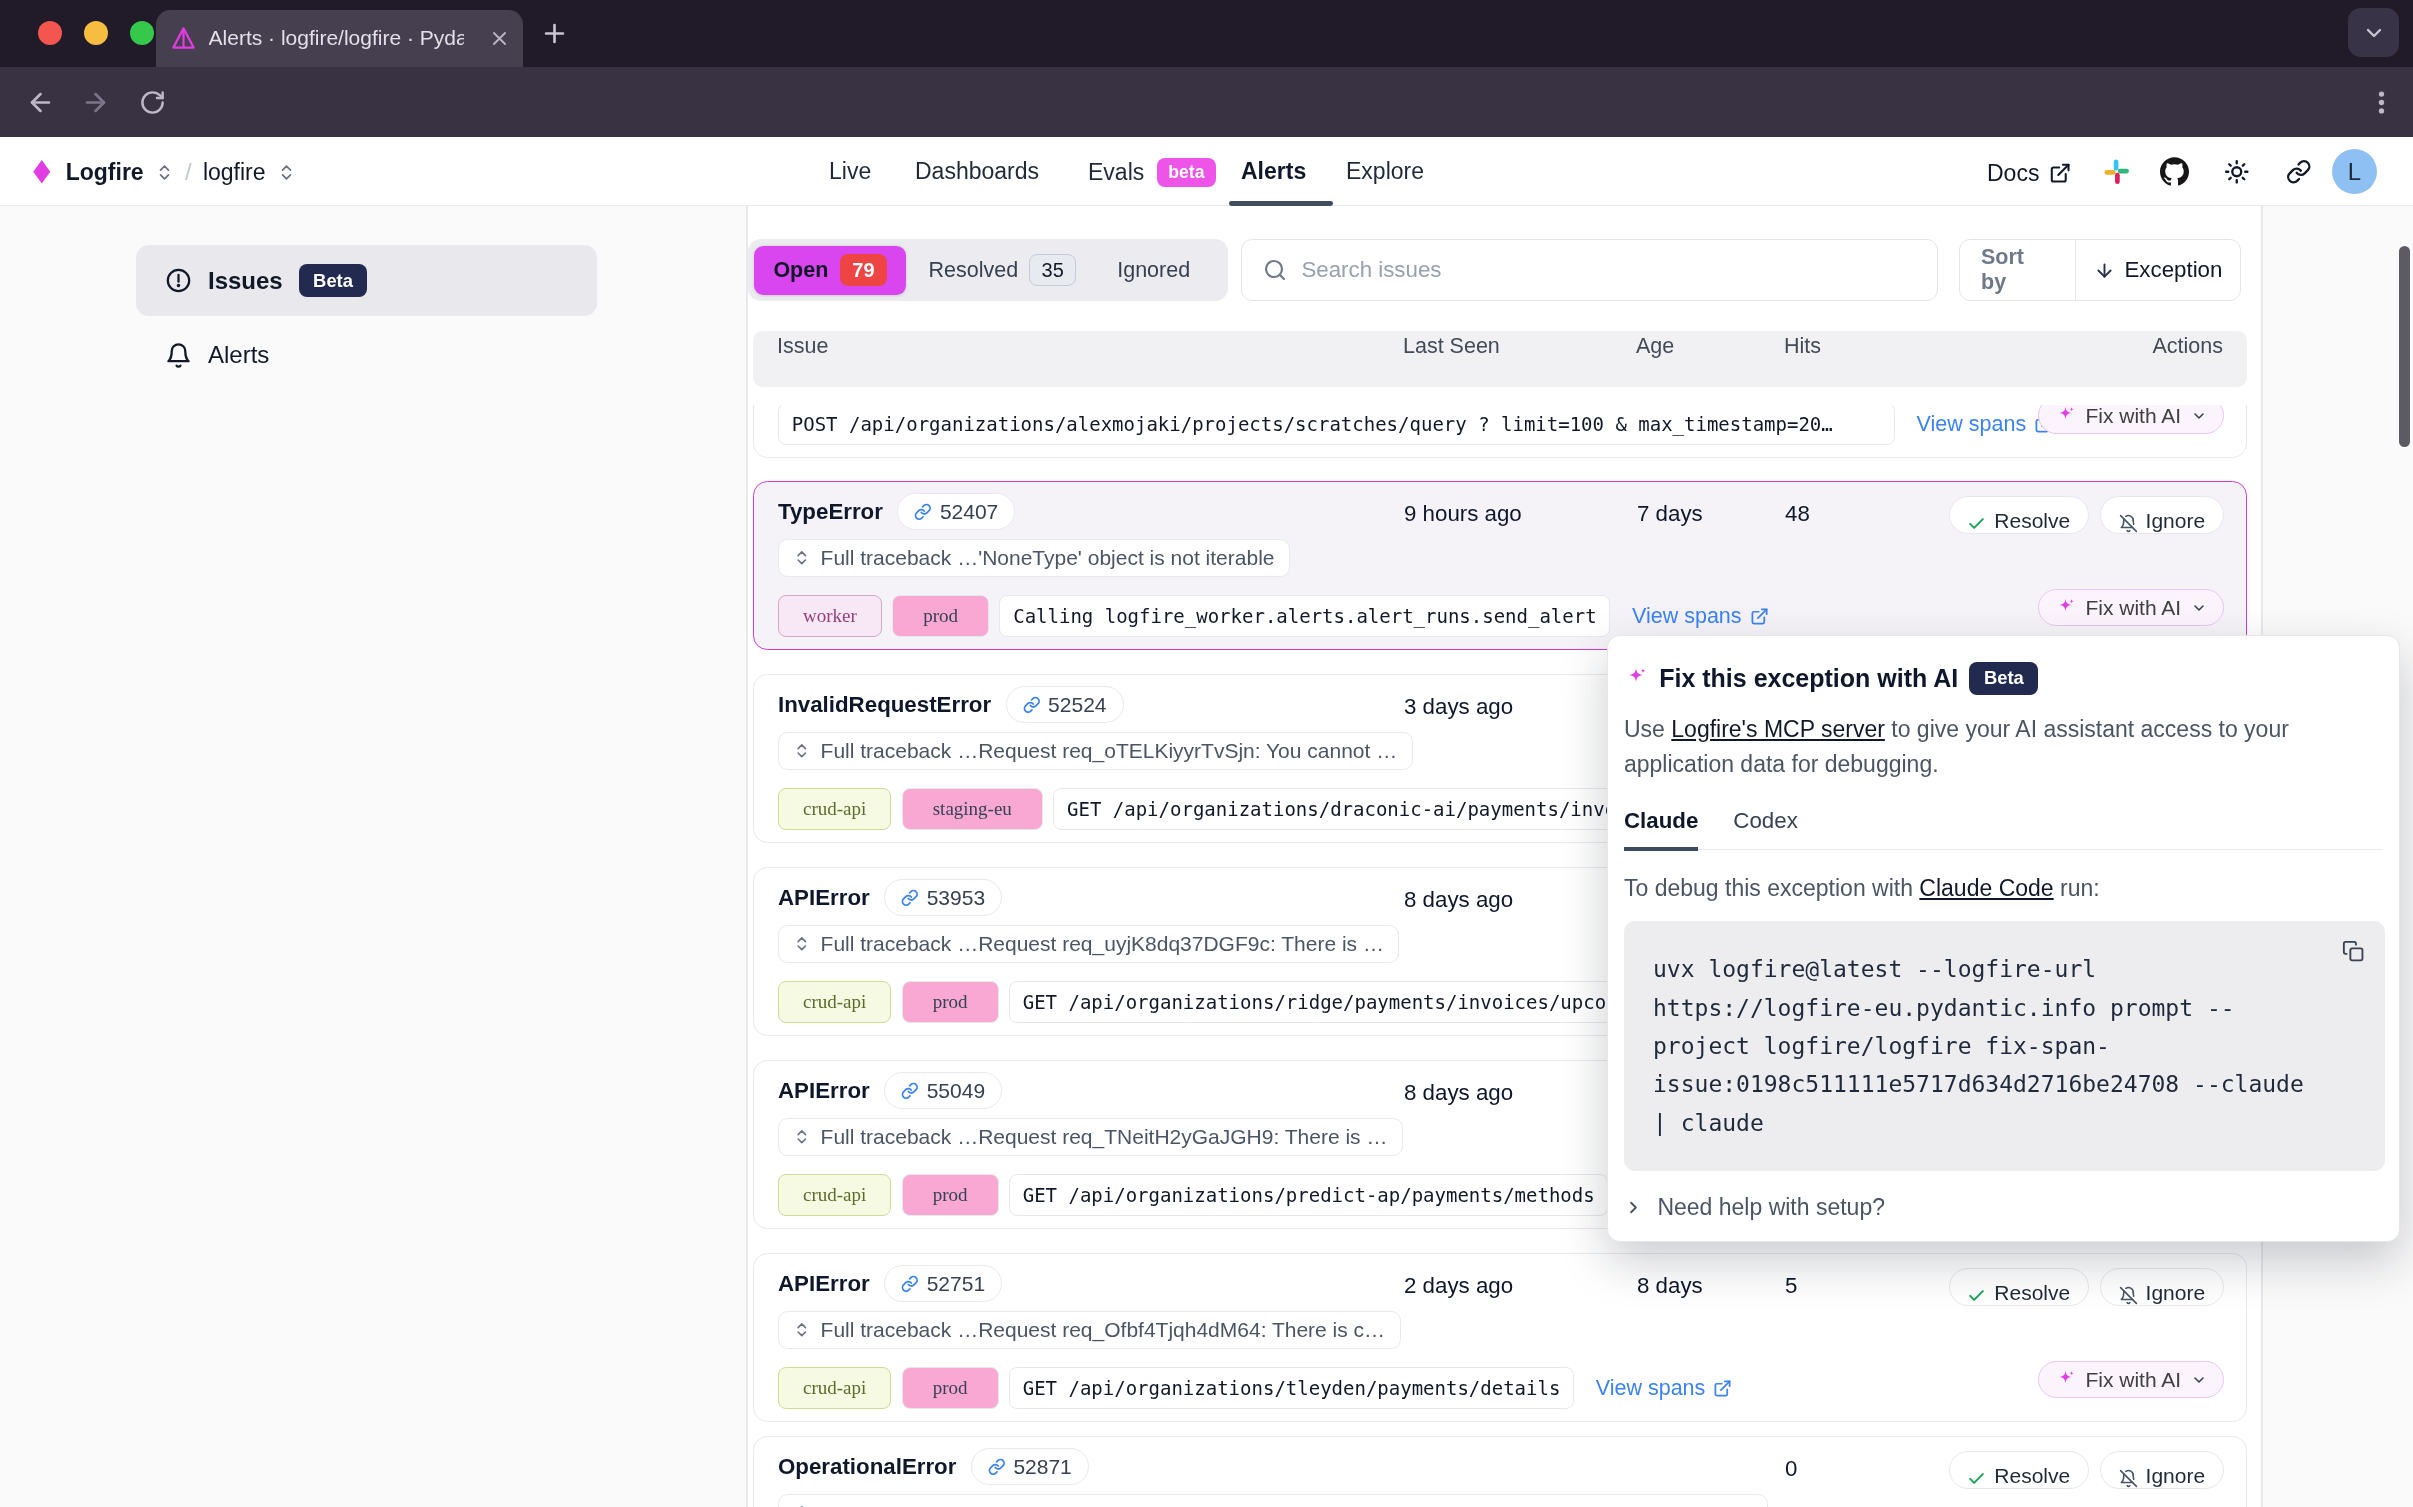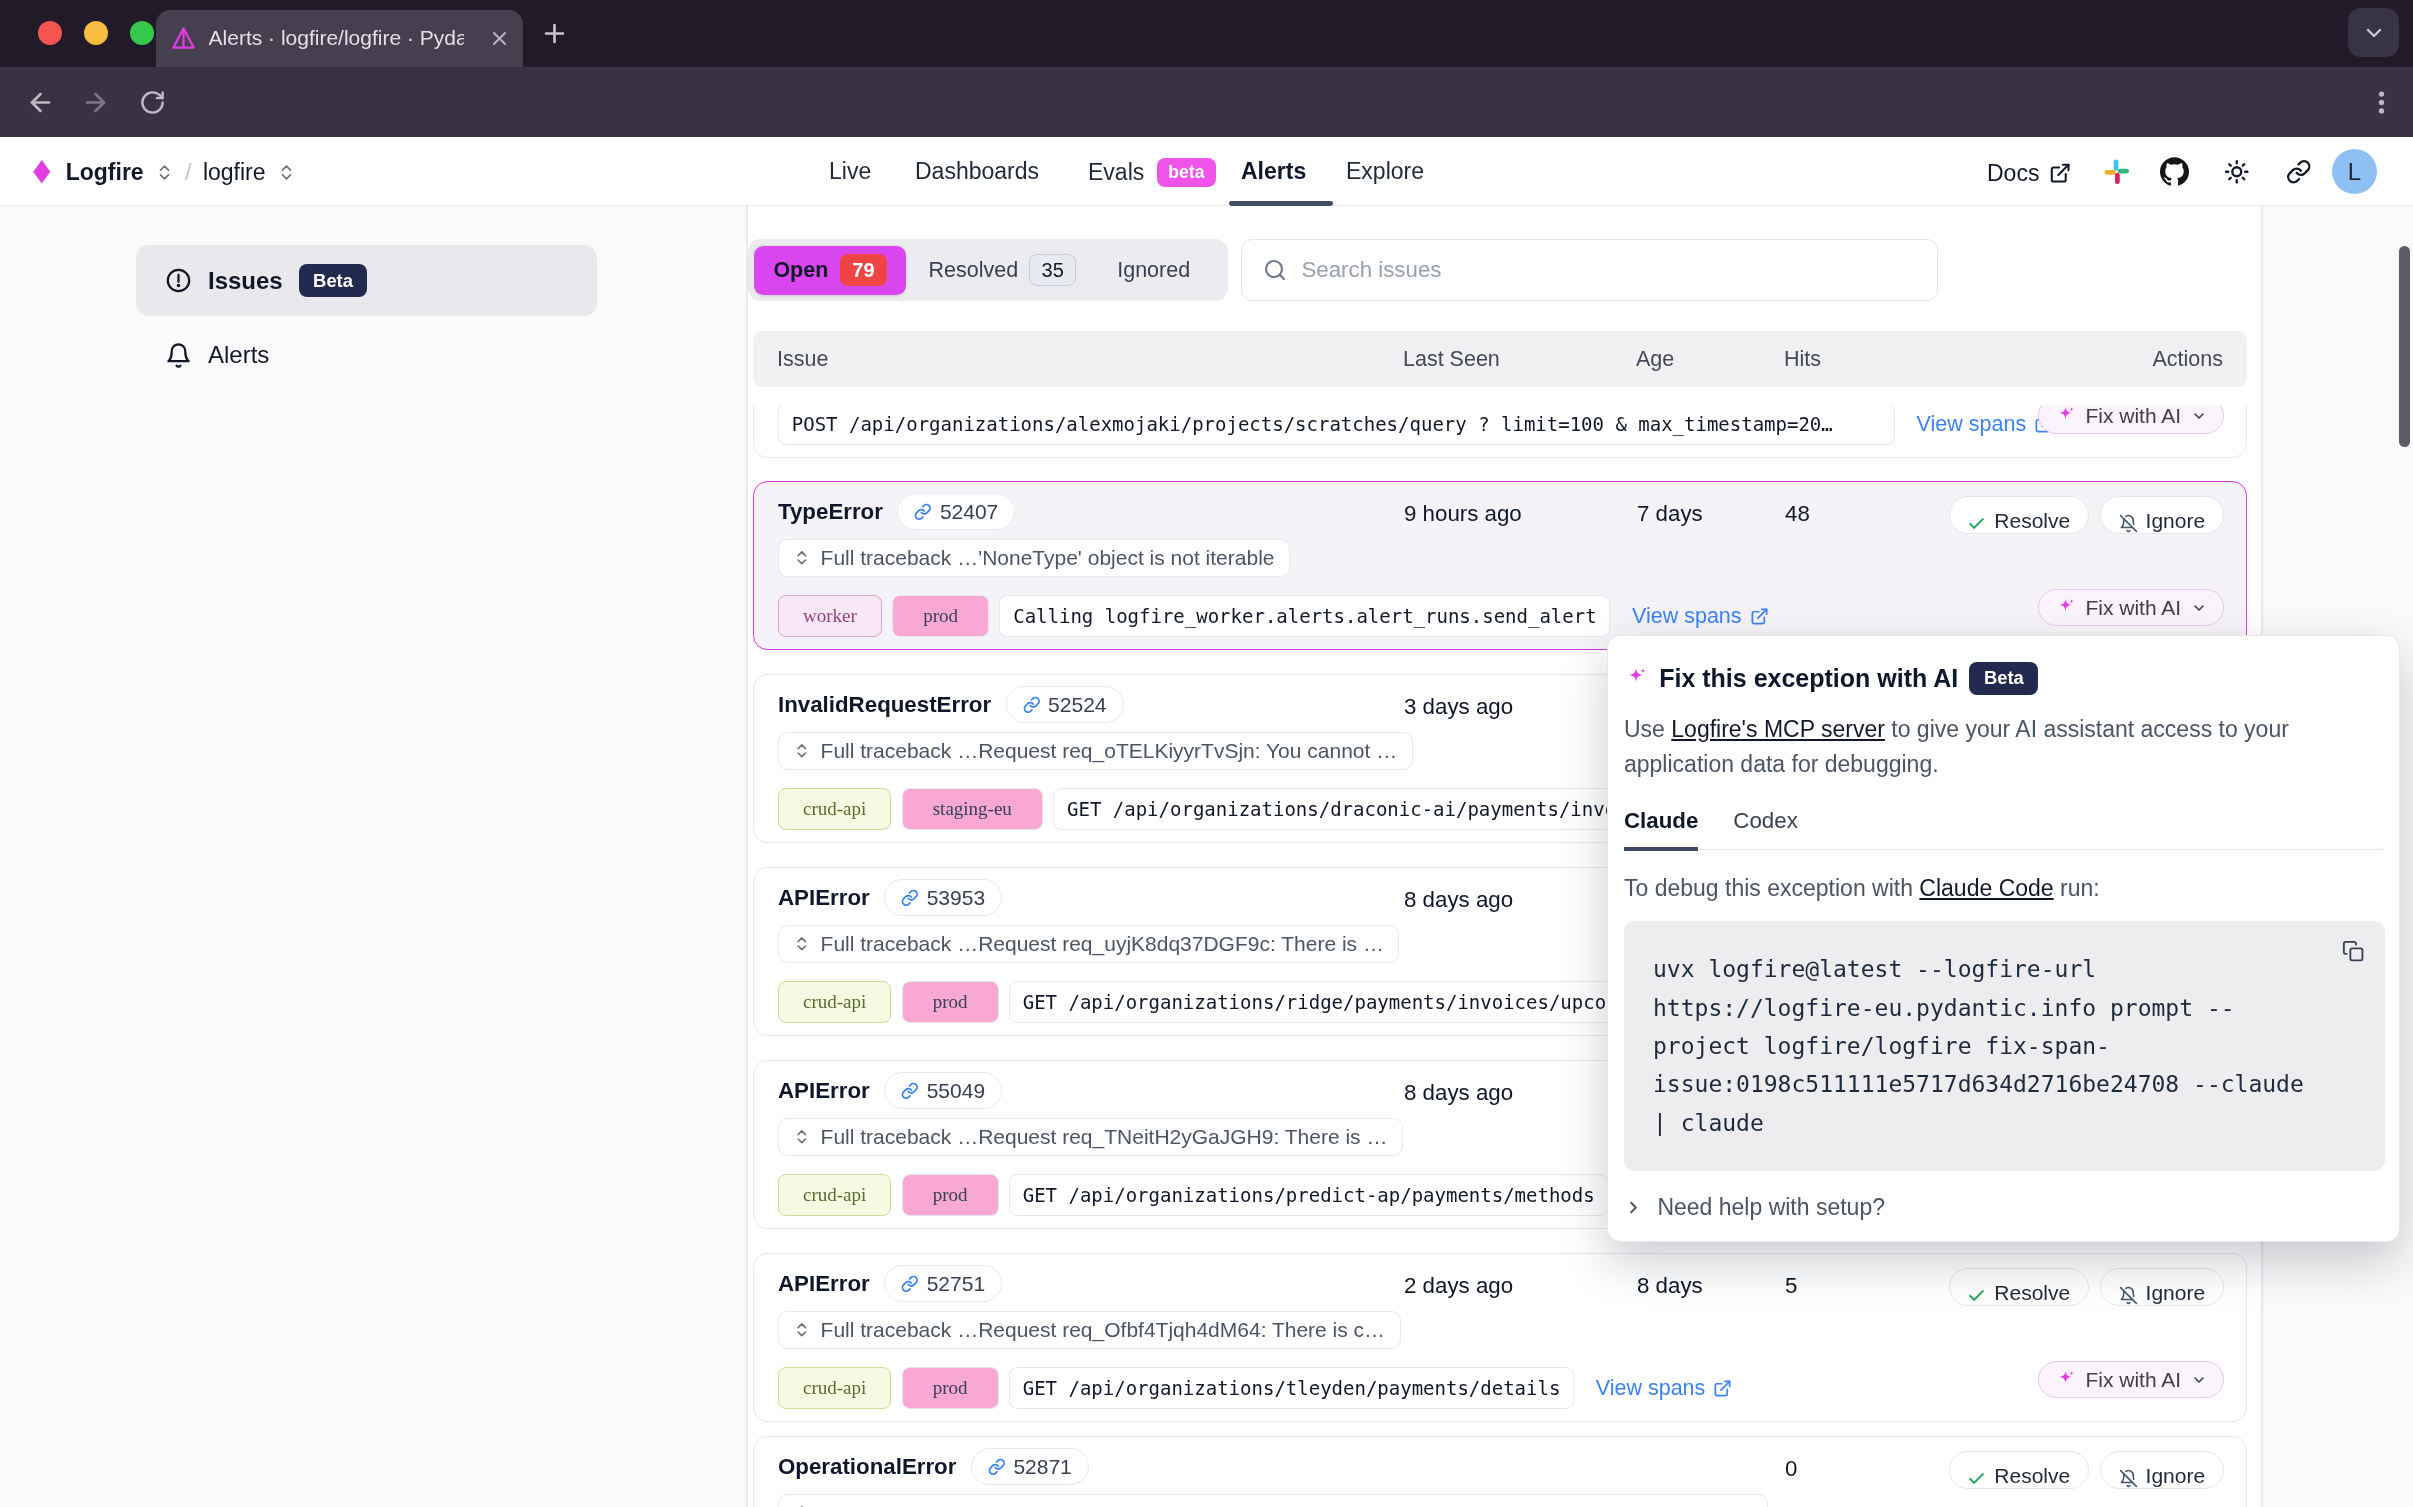--- a/index.html
+++ b/index.html
@@ -53,21 +53,21 @@
   .searchbox { left:1241px; top:239px; width:697px; height:62px; background:#fff; border:1.6px solid #e3e5ea; border-radius:11.2px; display:flex; align-items:center; padding:0 21px; gap:14.4px; }
   .searchbox input { border:none; outline:none; font-size:22.3px; color:#111827; flex:1; font-family:"Liberation Sans",sans-serif; background:transparent; }
   .searchbox input::placeholder { color:#98a1ae; }
   .sortbox { left:1959px; top:239px; width:282px; height:62px; background:#fff; border:1.6px solid #e3e5ea; border-radius:11.2px; display:flex; align-items:center; cursor:pointer; }
   .sort-lbl { font-size:21.5px; font-weight:600; color:#6f7988; padding:0 21px; }
   .sort-div { width:1.6px; align-self:stretch; background:#e3e5ea; }
   .sort-val { display:flex; align-items:center; gap:9.6px; padding:0 17.6px; font-size:22.3px; color:#111827; }
 
   
   .thead { left:753px; top:331px; width:1494px; height:56px; background:#f1f1f4; border-radius:9.6px; }
-  .th { position:absolute; top:16px; font-size:21.5px; color:#434a57; font-weight:500; }
+  .th { position:absolute; top:3px; font-size:21.5px; color:#434a57; font-weight:500; }
   .list-vp { left:749px; top:405px; width:1500px; height:1102px; overflow:hidden; }
   .row-card { position:absolute; left:4px; width:1494px; height:169px; background:#fff; border:1.6px solid #e8e9ed; border-radius:14.4px; }
   .row-card.sel { border:1.6px solid #d53ad8; background:#f6f3f8; }
   .rc-line1 { position:absolute; left:24px; top:11.2px; display:flex; align-items:center; gap:14.4px; }
   .rc-title { font-size:22.3px; font-weight:700; color:#0f172a; }
   .id-pill { height:37px; border:1.6px solid #e8e9ed; background:#fff; border-radius:18.4px; display:flex; align-items:center; gap:8px; padding:0 16px; cursor:pointer; }
   .id-pill span { font-size:21px; color:#374151; }
   .cell { position:absolute; top:19px; font-size:22.3px; color:#0f172a; }
   .cell.seen { left:650px; } .cell.age { left:883px; } .cell.hits { left:1031px; }
   .rc-actions { position:absolute; right:22.3px; top:14.4px; display:flex; gap:11.2px; }
@@ -292,20 +292,33 @@
   <div class="abs searchbox">
     <span>
       <svg width="24" height="24" viewBox="0 0 24 24" fill="none" stroke="#707a88" stroke-width="2.2" stroke-linecap="round">
           <circle cx="11" cy="11" r="8"></circle>
           <path d="m21 21-4.35-4.35"></path>
         </svg>
     </span>
     <input placeholder="Search issues" style="">
   </div>
 
+  <div class="abs sortbox">
+    <span class="sort-lbl">Sort by</span>
+    <span class="sort-div"></span>
+    <span class="sort-val">
+      <span>
+        <svg width="21" height="21" viewBox="0 0 24 24" fill="none" stroke="#273249" stroke-width="2.2" stroke-linecap="round" stroke-linejoin="round">
+            <path d="M12 5v14"></path>
+            <path d="m19 12-7 7-7-7"></path>
+          </svg>
+      </span>
+      <span>Exception</span>
+    </span>
+  </div>
 
   <div class="abs thead">
     <span class="th" style="left:24px">Issue</span>
     <span class="th" style="left:650px">Last Seen</span>
     <span class="th" style="left:883px">Age</span>
     <span class="th" style="left:1031px">Hits</span>
     <span class="th" style="right:24px">Actions</span>
   </div>
 
   <div class="abs list-vp">

